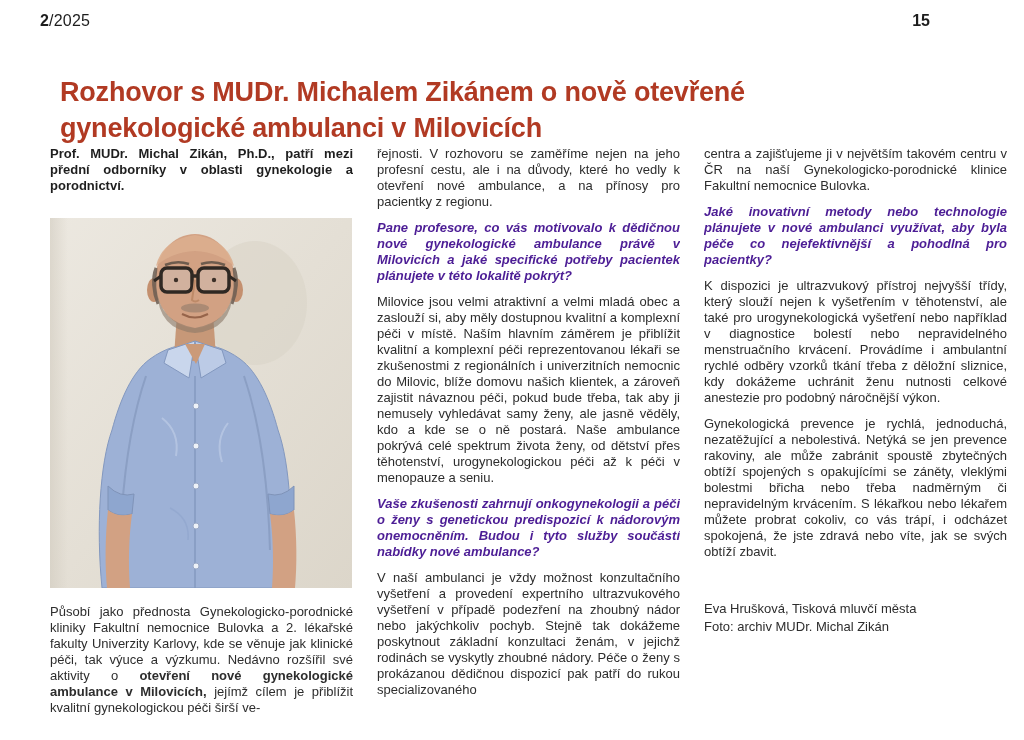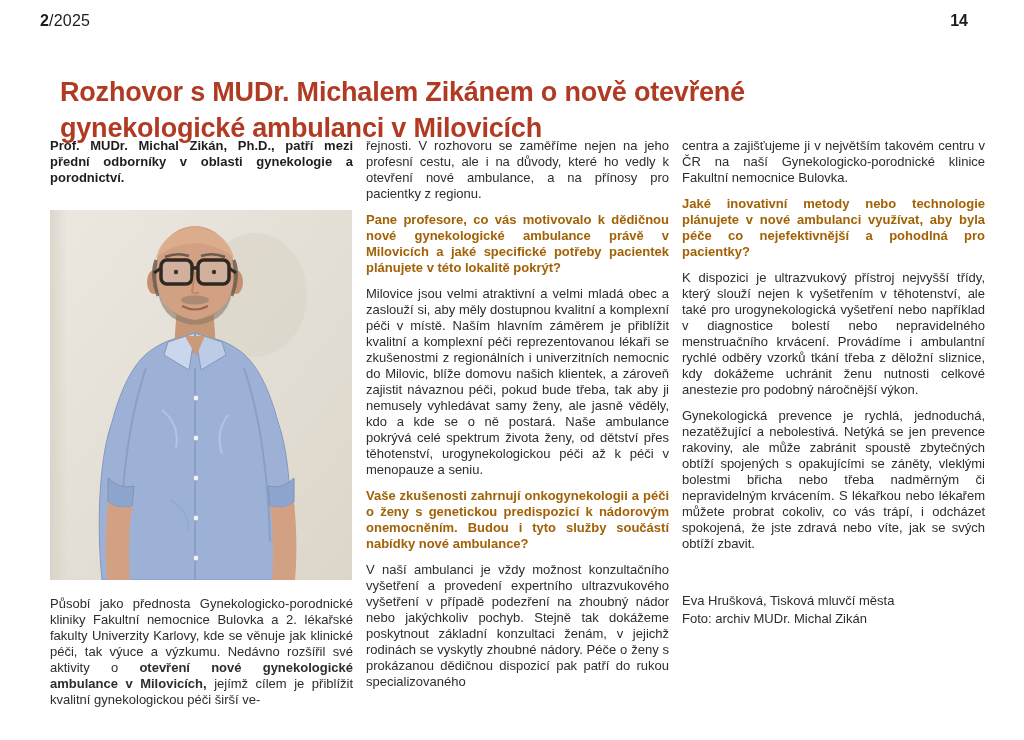--- a/index.html
+++ b/index.html
@@ -11,77 +11,77 @@
     --page-bg:#ffffff;
   }
   html,body{
     margin:0;padding:0;
     width:1024px;height:740px;
     background:var(--page-bg);
     font-family:"Liberation Sans", sans-serif;
     color:var(--body-text);
     overflow:hidden;
   }
-  .page{position:relative;width:972px;height:740px;padding-left:38px;}
+  .page{position:relative;width:972px;height:740px;}
   .running-head{
     position:absolute;top:12px;left:40px;
     font-size:16px;letter-spacing:.2px;color:#1d1d1d;
   }
   .running-head .bold{font-weight:bold;}
   .page-num{
     position:absolute;top:12px;right:42px;
     font-size:16px;font-weight:bold;color:#1d1d1d;
   }
   h1.title{
     position:absolute;left:50px;top:64px;margin:10px;
     width:800px;
     font-size:27px;line-height:36px;font-weight:bold;
     letter-spacing:-0.2px;
     color:var(--title-red);
   }
   h1.title .tline{display:block;}
   .columns{
-    position:absolute;left:50px;top:138px;
+    position:absolute;left:50px;top:146px;
     width:935px;height:594px;
-    display:flex;gap:13px;
+    display:flex;gap:24px;
   }
   .col{width:303px;flex:0 0 303px;overflow:hidden;}
   .col p{
     margin:0 0 10px 0;
     font-size:13px;line-height:16px;
     text-align:justify;
   }
   .lead{
     font-weight:bold;font-size:13.5px;line-height:17.5px;
     text-align:justify;color:#1e1e1e;
     margin:0 0 0 0 !important;
   }
   .photo-frame{
     width:302px;height:370px;
     margin:24px 0 16px 0;
     overflow:hidden;
   }
   .question{
-    font-weight:bold;color:#a16207;
+    font-weight:bold;font-style:italic;color:#4c1d95;
   }
   .attribution{
     margin-top:40px;
     text-align:right;
   }
   .attribution p{text-align:left;margin:0;line-height:18px;}
 </style>
 </head>
 <body>
 
 <div class="page">
 
   <div class="running-head">
     <span class="bold">2</span><span>/2025</span>
   </div>
-  <div class="page-num">14</div>
+  <div class="page-num">15</div>
 
   <h1 class="title">
     <span class="tline">Rozhovor s MUDr. Michalem Zikánem o nově otevřené</span>
     <span class="tline">gynekologické ambulanci v Milovicích</span>
   </h1>
 
   <div class="columns">
 
     <div class="col">
       <p class="lead">Prof. MUDr. Michal Zikán, Ph.D., patří mezi přední odborníky v oblasti gynekologie a porodnictví.</p>

